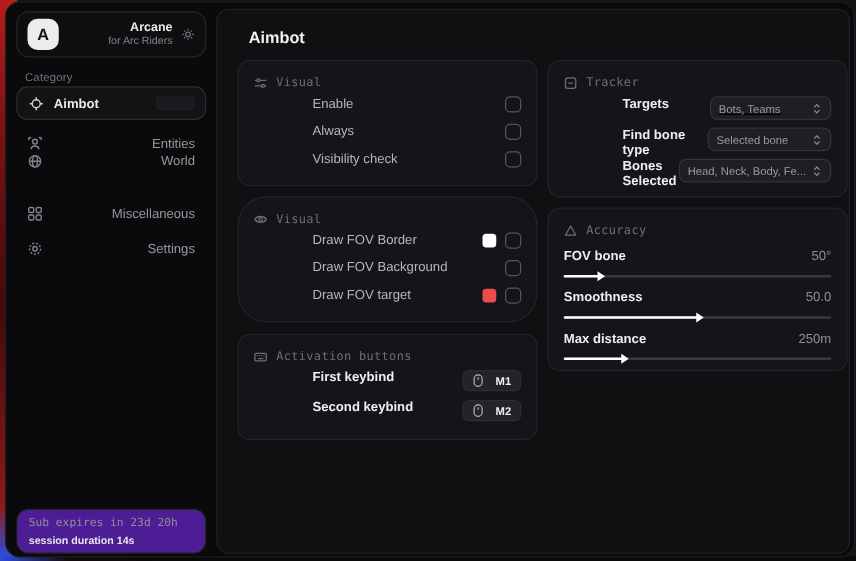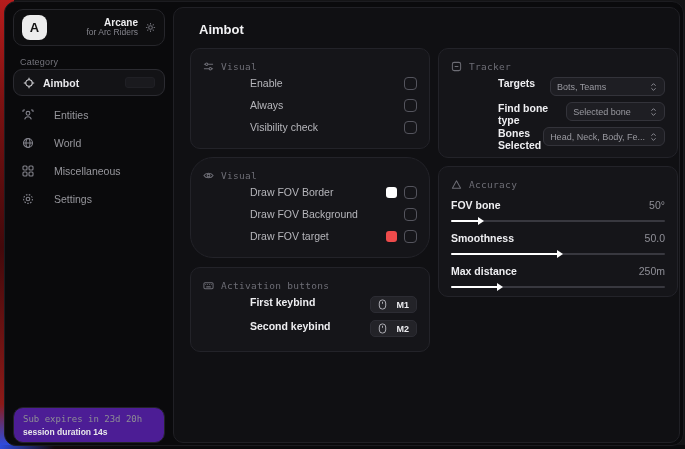--- a/index.html
+++ b/index.html
@@ -53,20 +53,21 @@
   }
   .nav-item-selected .nav-label { color:#e9e9ec; font-weight:600; }
   .faint-badge {
     margin-left:auto; width:30px; height:11px; border-radius:3px;
     background:#1a1a1e; border:1px solid #202025;
   }
   .nav-item {
     position:absolute; left:8px; width:152px; height:24px;
     display:flex; align-items:center; padding:0 9px; gap:20px; cursor:pointer;
     border-radius:8px;
+    justify-content:space-between;
   }
   .nav-label { font-size:10.5px; color:#97979d; }
   .nav-icon { display:flex; color:#83838c; }
   .nav-item-selected .nav-icon { color:#d8d8dc; }
 
   .sub-card {
     position:absolute; left:8px; top:405px; width:152px; height:36px;
     border:1px solid #232329; background:#4c1d95; border-radius:10px;
     padding:6px 9px 0;
   }
@@ -127,21 +128,21 @@
   .dropdown {
     display:flex; align-items:center; height:19px;
     background:#1e1e23; border:1px solid #33333a; border-radius:6px;
     padding:0 6px; cursor:pointer; gap:4px;
   }
   .dd-value {
     font-size:9px; color:#9a9aa1; white-space:nowrap; overflow:hidden;
     text-overflow:ellipsis; flex:1 1 auto;
   }
   .dd-chevrons { display:flex; color:#8b8b93; flex:0 0 auto; }
-  .dd-targets { width:115px; }
+  .dd-targets { width:97px;text-decoration:underline; }
   .dd-bonetype { width:107px; }
   .dd-bones { width:146px; }
 
   .slider-group { margin-bottom:5px; }
   .slider-label-row {
     display:flex; align-items:center; justify-content:space-between; height:20px;
   }
   .slider-value { font-size:10.5px; color:#8f8f97; }
   .slider-track {
     position:relative; width:100%; height:2px; background:#38383f;
@@ -200,21 +201,21 @@
       <span class="nav-icon">
         <svg width="12" height="12" viewBox="0 0 12 12" fill="none" stroke="currentColor" stroke-width="1.1">
           <circle cx="6" cy="4.3" r="1.9"></circle>
           <path d="M2.7 10.4a3.4 3.4 0 0 1 6.6 0"></path>
           <path d="M1 3V1.8A0.8 0.8 0 0 1 1.8 1H3M9 1h1.2a0.8 0.8 0 0 1 .8.8V3"></path>
         </svg>
       </span>
       <span class="nav-label">Entities</span>
     </div>
 
-    <div class="nav-item" style="top:129px">
+    <div class="nav-item" style="top:115px">
       <span class="nav-icon">
         <svg width="12" height="12" viewBox="0 0 12 12" fill="none" stroke="currentColor" stroke-width="1.1">
           <circle cx="6" cy="6" r="4.5"></circle>
           <ellipse cx="6" cy="6" rx="2" ry="4.5"></ellipse>
           <path d="M1.5 6h9"></path>
         </svg>
       </span>
       <span class="nav-label">World</span>
     </div>
 

